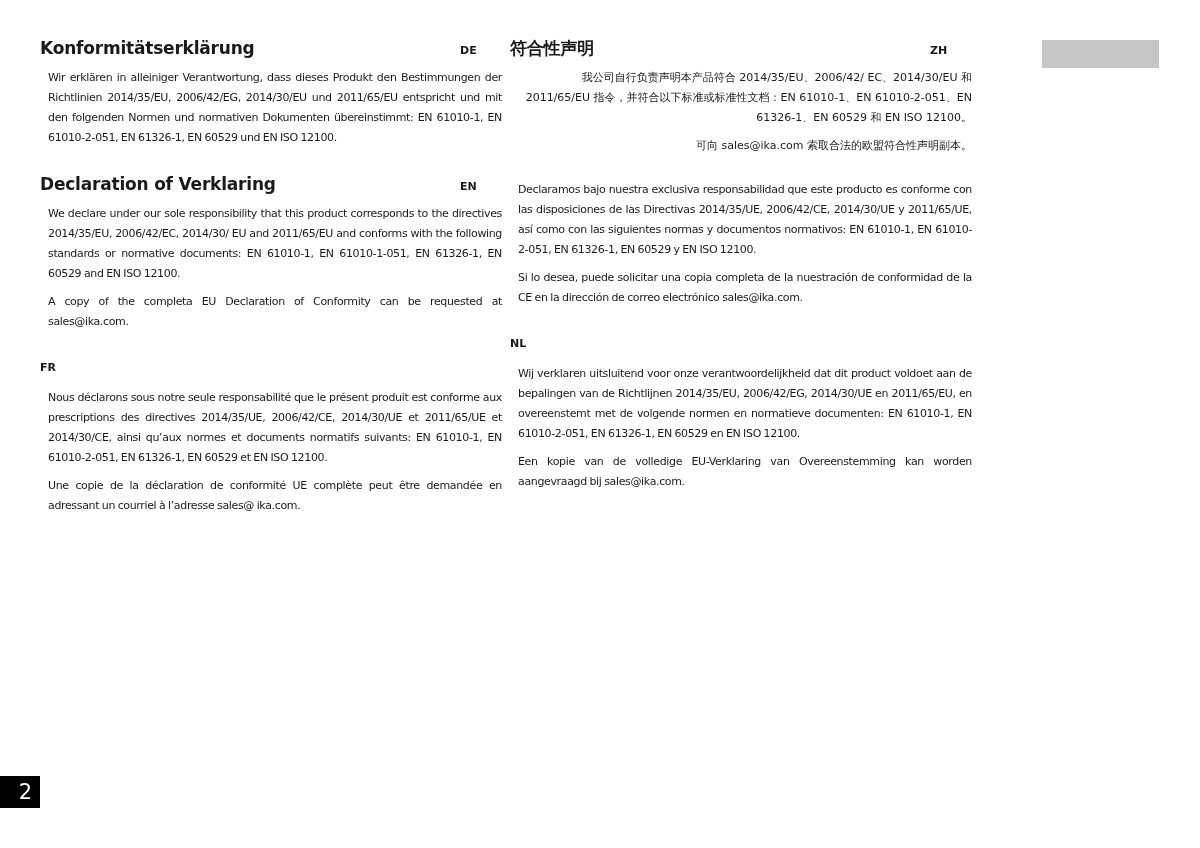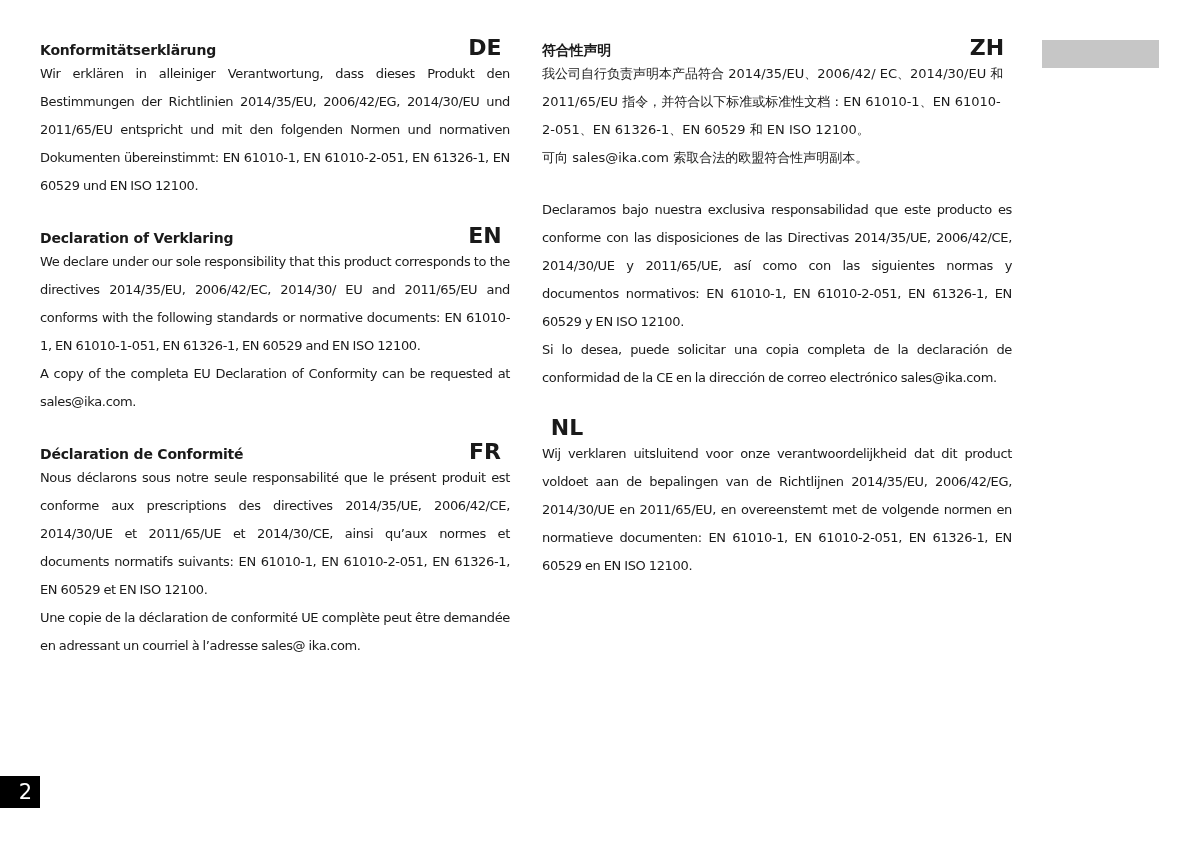--- a/index.html
+++ b/index.html
@@ -14,54 +14,54 @@
       overflow: hidden;
       font-family: "DejaVu Sans", sans-serif;
       color: #1a1a1a;
     }
     .column {
       position: absolute;
       top: 36px;
       width: 470px;
     }
     .col-left { left: 40px; }
-    .col-right { left: 542px; }
+    .col-right { left: 510px; }
 
     .section { margin-bottom: 24px; }
 
     .section-head {
       display: flex;
       justify-content: space-between;
       align-items: baseline;
       height: 24px;
       line-height: 24px;
     }
     .section-title {
       font-weight: bold;
-      font-size: 14px;
+      font-size: 17px;
       letter-spacing: -0.2px;
     }
     .lang-code {
       font-weight: bold;
-      font-size: 22px;
+      font-size: 11px;
       width: 50px;
-      text-align: center;
+      text-align: left;
       margin-right: 0px;
     }
     .para {
-      font-size: 13px;
-      line-height: 28px;
+      font-size: 11px;
+      line-height: 20px;
       text-align: justify;
       letter-spacing: -0.35px;
       word-spacing: -0.5px;
-      margin: 0;
+      margin: 8px;
       hyphens: manual;
     }
     .para.zh {
-      text-align: left;
+      text-align: right;
       letter-spacing: 0;
       word-spacing: 0;
     }
 
     .page-number {
       position: absolute;
       left: 0;
       top: 776px;
       width: 40px;
       height: 32px;
@@ -99,21 +99,20 @@
     <div class="section-head">
       <span class="section-title">Declaration of Verklaring</span>
       <span class="lang-code">EN</span>
     </div>
     <p class="para">We declare under our sole responsibility that this product cor­responds to the directives 2014/35/EU, 2006/42/EC, 2014/30/ EU and 2011/65/EU and conforms with the following stan­dards or normative documents: EN 61010-1, EN 61010-1-051, EN 61326-1, EN 60529 and EN ISO 12100.</p>
     <p class="para">A copy of the completa EU Declaration of Conformity can be requested at sales@ika.com.</p>
   </div>
 
   <div class="section">
     <div class="section-head">
-      <span class="section-title">Déclaration de Conformité</span>
       <span class="lang-code">FR</span>
     </div>
     <p class="para">Nous déclarons sous notre seule responsabilité que le pré­sent produit est conforme aux prescriptions des directives 2014/35/UE, 2006/42/CE, 2014/30/UE et 2011/65/UE et 2014/30/CE, ainsi qu’aux normes et documents normatifs sui­vants: EN 61010-1, EN 61010-2-051, EN 61326-1, EN 60529 et EN ISO 12100.</p>
     <p class="para">Une copie de la déclaration de conformité UE complète peut être demandée en adressant un courriel à l’adresse sales@ ika.com.</p>
   </div>
 
 </div>
 
 <div class="column col-right">
 
@@ -121,27 +120,28 @@
     <div class="section-head">
       <span class="section-title">符合性声明</span>
       <span class="lang-code">ZH</span>
     </div>
     <p class="para zh">我公司自行负责声明本产品符合 2014/35/EU、2006/42/ EC、2014/30/EU 和 2011/65/EU 指令，并符合以下标准或标准性文档：EN 61010-1、EN 61010-2-051、EN 61326-1、EN 60529 和 EN ISO 12100。</p>
     <p class="para zh">可向 sales@ika.com 索取合法的欧盟符合性声明副本。</p>
   </div>
 
   <div class="section">
     <p class="para">Declaramos bajo nuestra exclusiva responsabilidad que este producto es conforme con las disposiciones de las Directi­vas 2014/35/UE, 2006/42/CE, 2014/30/UE y 2011/65/UE, así como con las siguientes normas y documentos normativos: EN 61010-1, EN 61010-2-051, EN 61326-1, EN 60529 y EN ISO 12100.</p>
-    <p class="para">Si lo desea, puede solicitar una copia completa de la declara­ción de conformidad de la CE en la dirección de correo elec­trónico sales@ika.com.</p>
+    <p class="para">Si lo desea, puede solicitar una copia completa de la nuestra­ción de conformidad de la CE en la dirección de correo elec­trónico sales@ika.com.</p>
   </div>
 
   <div class="section">
     <div class="section-head">
       <span class="lang-code">NL</span>
     </div>
     <p class="para">Wij verklaren uitsluitend voor onze verantwoordelijkheid dat dit product voldoet aan de bepalingen van de Richtlijnen 2014/35/EU, 2006/42/EG, 2014/30/UE en 2011/65/EU, en overeenstemt met de volgende normen en normatieve do­cumenten: EN 61010-1, EN 61010-2-051, EN 61326-1, EN 60529 en EN ISO 12100.</p>
+    <p class="para">Een kopie van de volledige EU-Verklaring van Overeenstem­ming kan worden aangevraagd bij sales@ika.com.</p>
   </div>
 
 </div>
 
 <div class="tab-marker"></div>
 
 <div class="page-number">2</div>
 
 </body></html>

